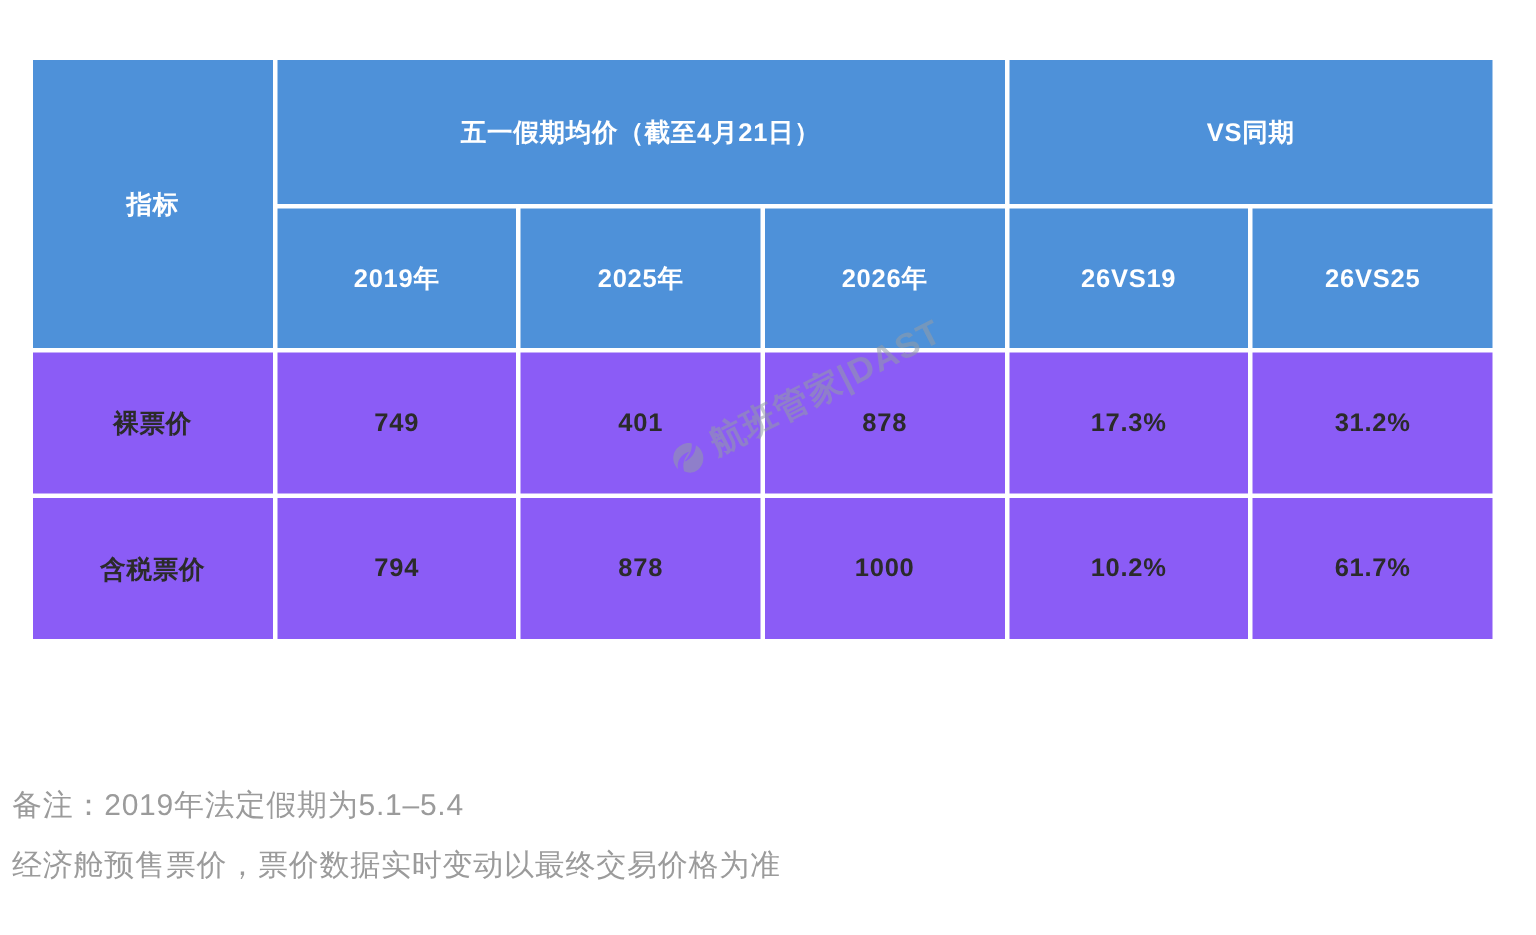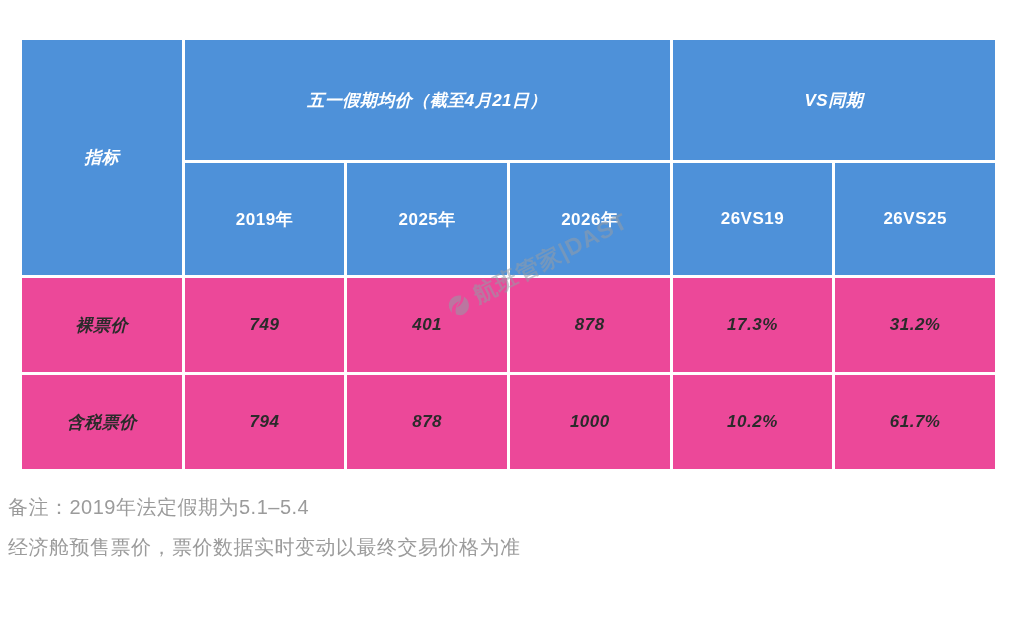--- a/index.html
+++ b/index.html
@@ -30,40 +30,40 @@
     vertical-align: middle;
     overflow: hidden;
   }
   th.hdr {
     background: #4E91D9;
     color: #ffffff;
     font-size: 17px;
     font-weight: 600;
     letter-spacing: 0.5px;
   }
-  tr.group-row th { height: 120px; font-style: italic; }
-  tr.sub-row th   { height: 112px; }
+  tr.group-row th { height: 96px; }
+  tr.sub-row th   { height: 93px; }
   tr.data-row td {
-    background: #ec4899;
+    background: #8b5cf6;
     color: #2B2B2B;
     font-size: 17px;
     font-weight: 600;
     height: 94px;
     letter-spacing: 0.5px;
-    font-style: italic;
   }
 
   
   .note {
     position: absolute;
     left: 8px;
     color: #9B9B9B;
     font-size: 20px;
     letter-spacing: 0.5px;
     white-space: nowrap;
+    margin-top: 29px;
   }
   .note-1 { top: 494px; }
   .note-2 { top: 534px; }
 
   
   .watermark {
     position: absolute;
     left: 448px; top: 295px;
     display: flex;
     align-items: center;

